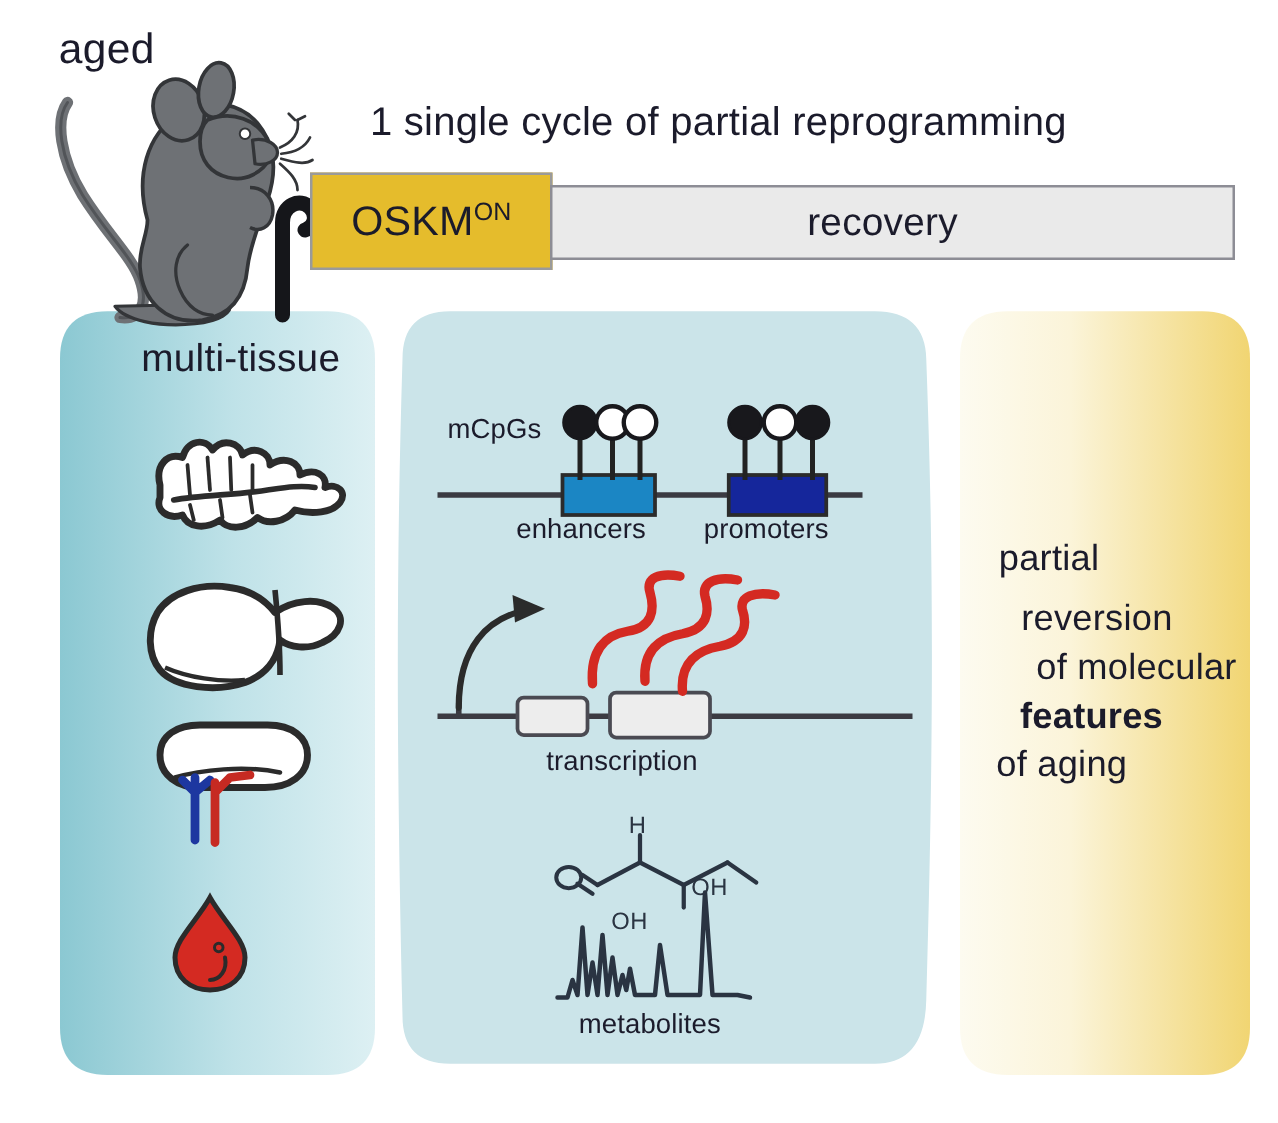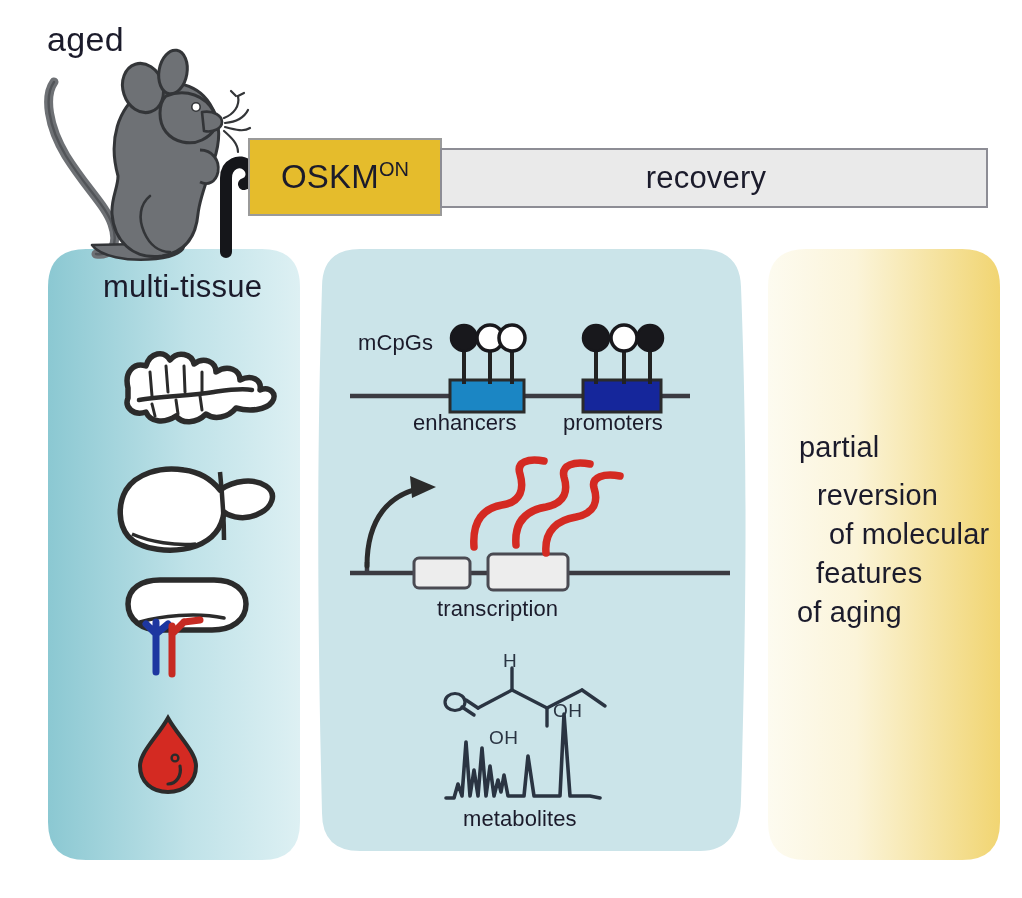--- a/index.html
+++ b/index.html
@@ -26,37 +26,37 @@
   #oskm-label sup{font-size:20px;vertical-align:super;letter-spacing:0;}
   #recovery-box{
     position:absolute;left:440px;top:148px;width:548px;height:60px;
     background:#eaeaea;border:2px solid #8d8d95;box-sizing:border-box;
     display:flex;align-items:center;justify-content:center;padding-left:32px;
   }
   #recovery-label{font-size:31px;letter-spacing:.2px;position:relative;left:-24px;}
 
   
   .panel-heading{font-size:31px;letter-spacing:.2px;}
-  #tissue-heading{left:103px;top:271px;}
+  #tissue-heading{left:113px;top:271px;}
   #omics-heading{left:438px;top:271px;}
 
   
   .omics-label{font-size:22px;letter-spacing:.1px;}
   #mcpgs-label{left:358px;top:332px;}
   #enhancers-label{left:413px;top:412px;}
   #promoters-label{left:563px;top:412px;}
   #transcription-label{left:437px;top:598px;}
   #metabolites-label{left:463px;top:808px;}
 
   
   .outcome-line{font-size:29px;letter-spacing:.2px;}
   #outcome-0{left:799px;top:433px;}
   #outcome-1{left:817px;top:481px;}
   #outcome-2{left:829px;top:520px;text-align:center;}
-  #outcome-3{left:816px;top:559px;}
+  #outcome-3{left:816px;top:559px;font-weight:bold;}
   #outcome-4{left:797px;top:598px;}
 
   
   .chem{position:absolute;font-size:19px;letter-spacing:.4px;color:#2a3442;}
   #chem-h{left:503px;top:650px;}
   #chem-oh-right{left:553px;top:700px;}
   #chem-oh-mid{left:489px;top:727px;}
 </style>
 </head>
 <body>
@@ -265,20 +265,21 @@
 
       <path d="M 446 798 L 454 798 L 458 784 L 462 796 L 466 742 L 470 796
                L 474 770 L 478 796 L 482 748 L 486 796 L 490 766 L 494 796
                L 498 780 L 501 792 L 504 775 L 508 796 L 520 796 L 524 796
                L 528 756 L 534 796 L 556 796 L 560 796 L 564 714 L 570 796
                L 590 796 L 600 798" fill="none" stroke="#2a3442" stroke-width="3.6" stroke-linejoin="round" stroke-linecap="round"></path>
     </g>
   </svg>
 
   <div class="txt" id="aged-label">aged</div>
+  <div class="txt" id="cycle-title">1 single cycle of partial reprogramming</div>
 
   <div id="oskm-box">
     <span id="oskm-label"><span>OSKM</span><sup>ON</sup></span>
   </div>
 
   <div id="recovery-box">
     <span id="recovery-label">recovery</span>
   </div>
 
   <div class="txt panel-heading" id="tissue-heading">multi-tissue</div>

